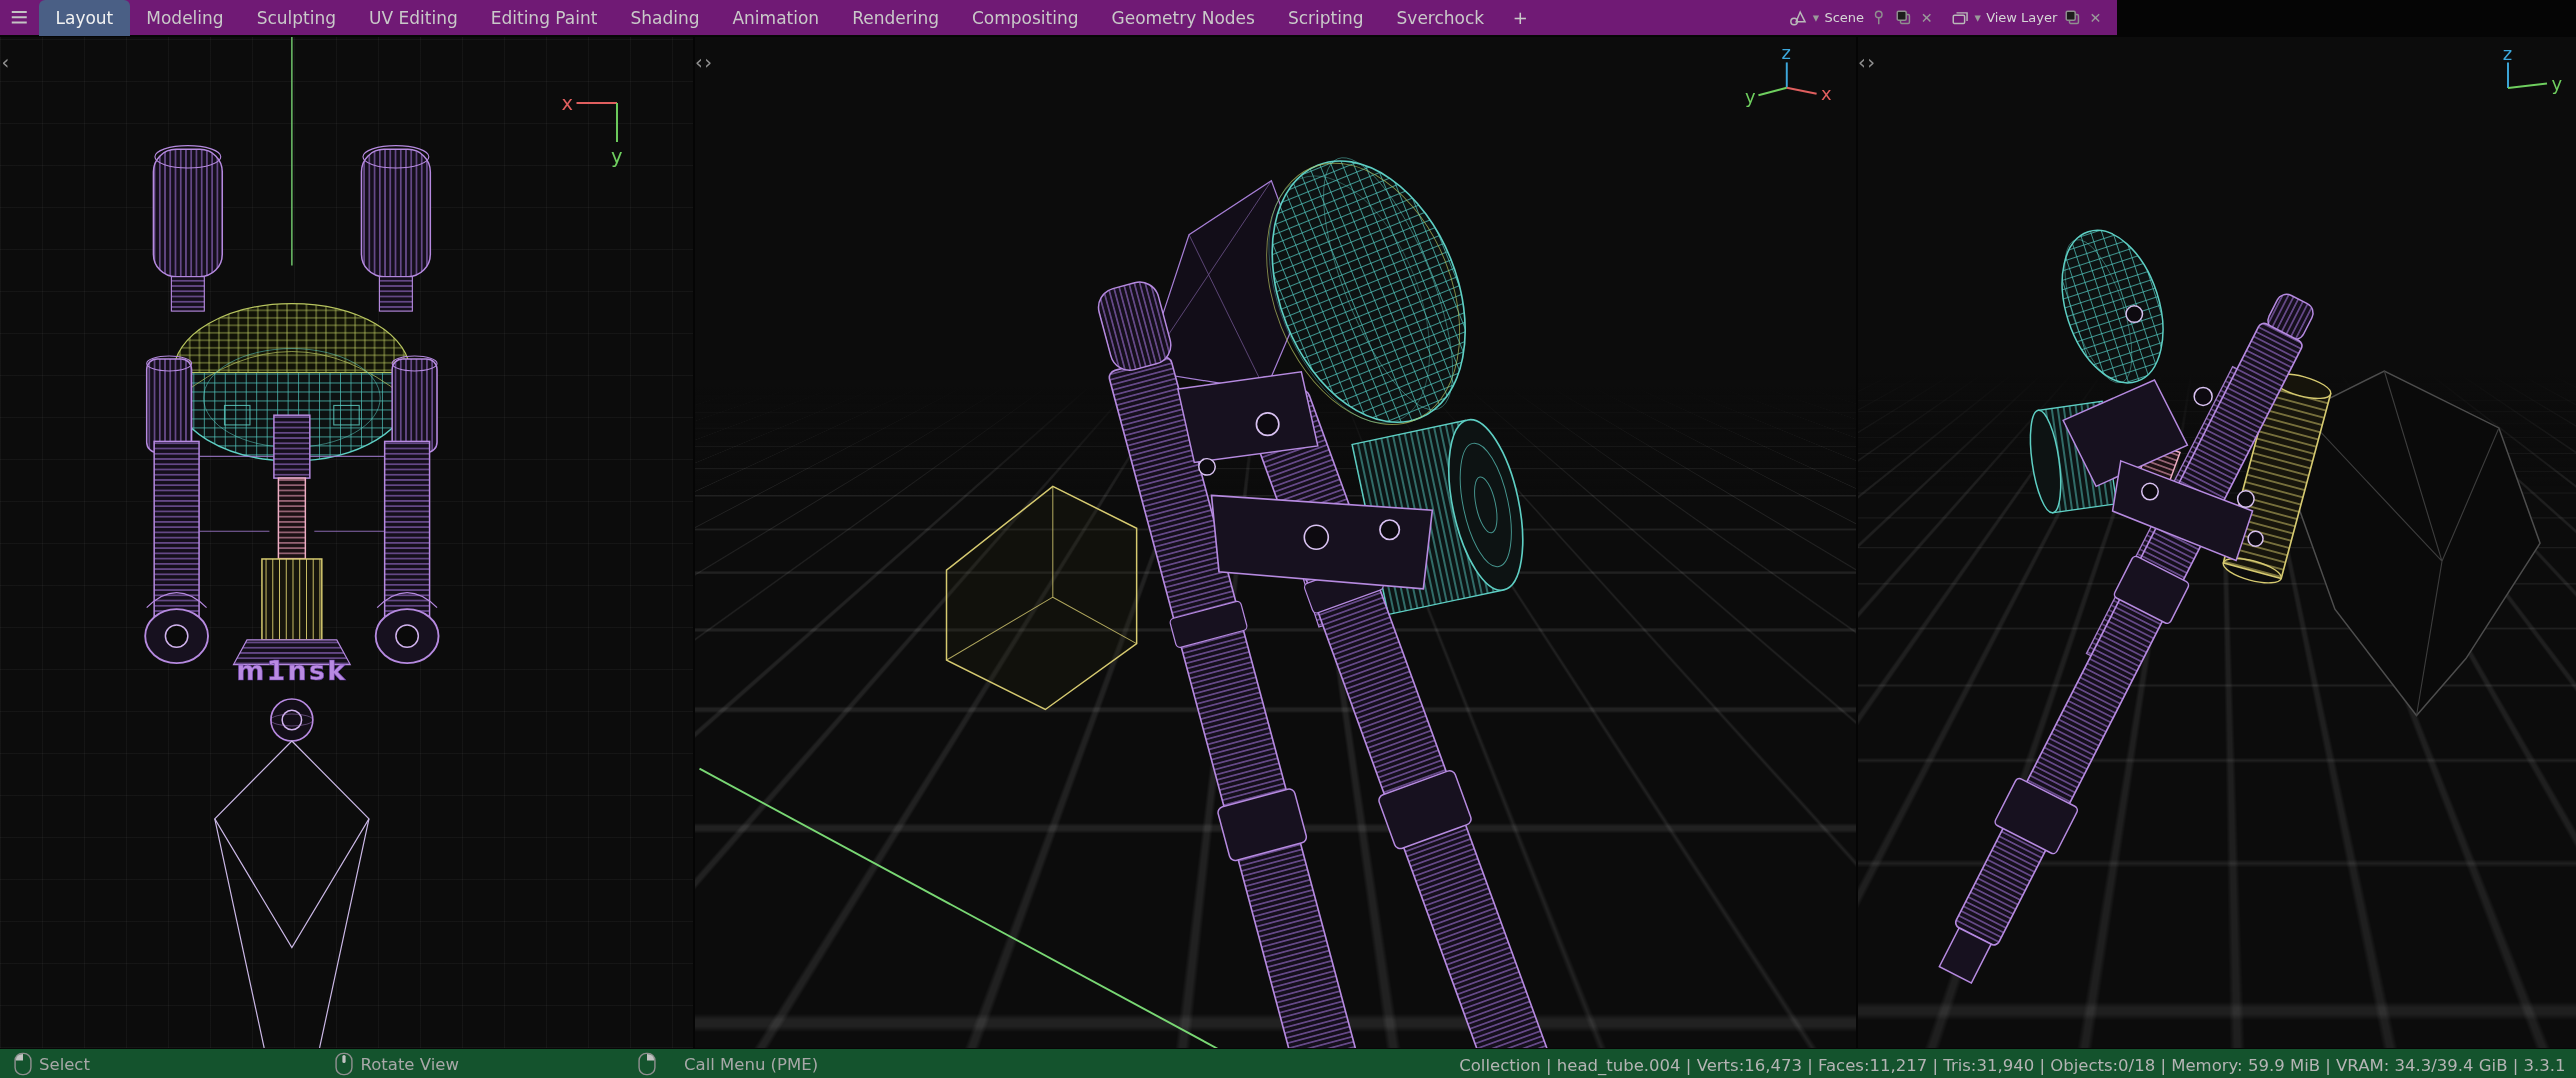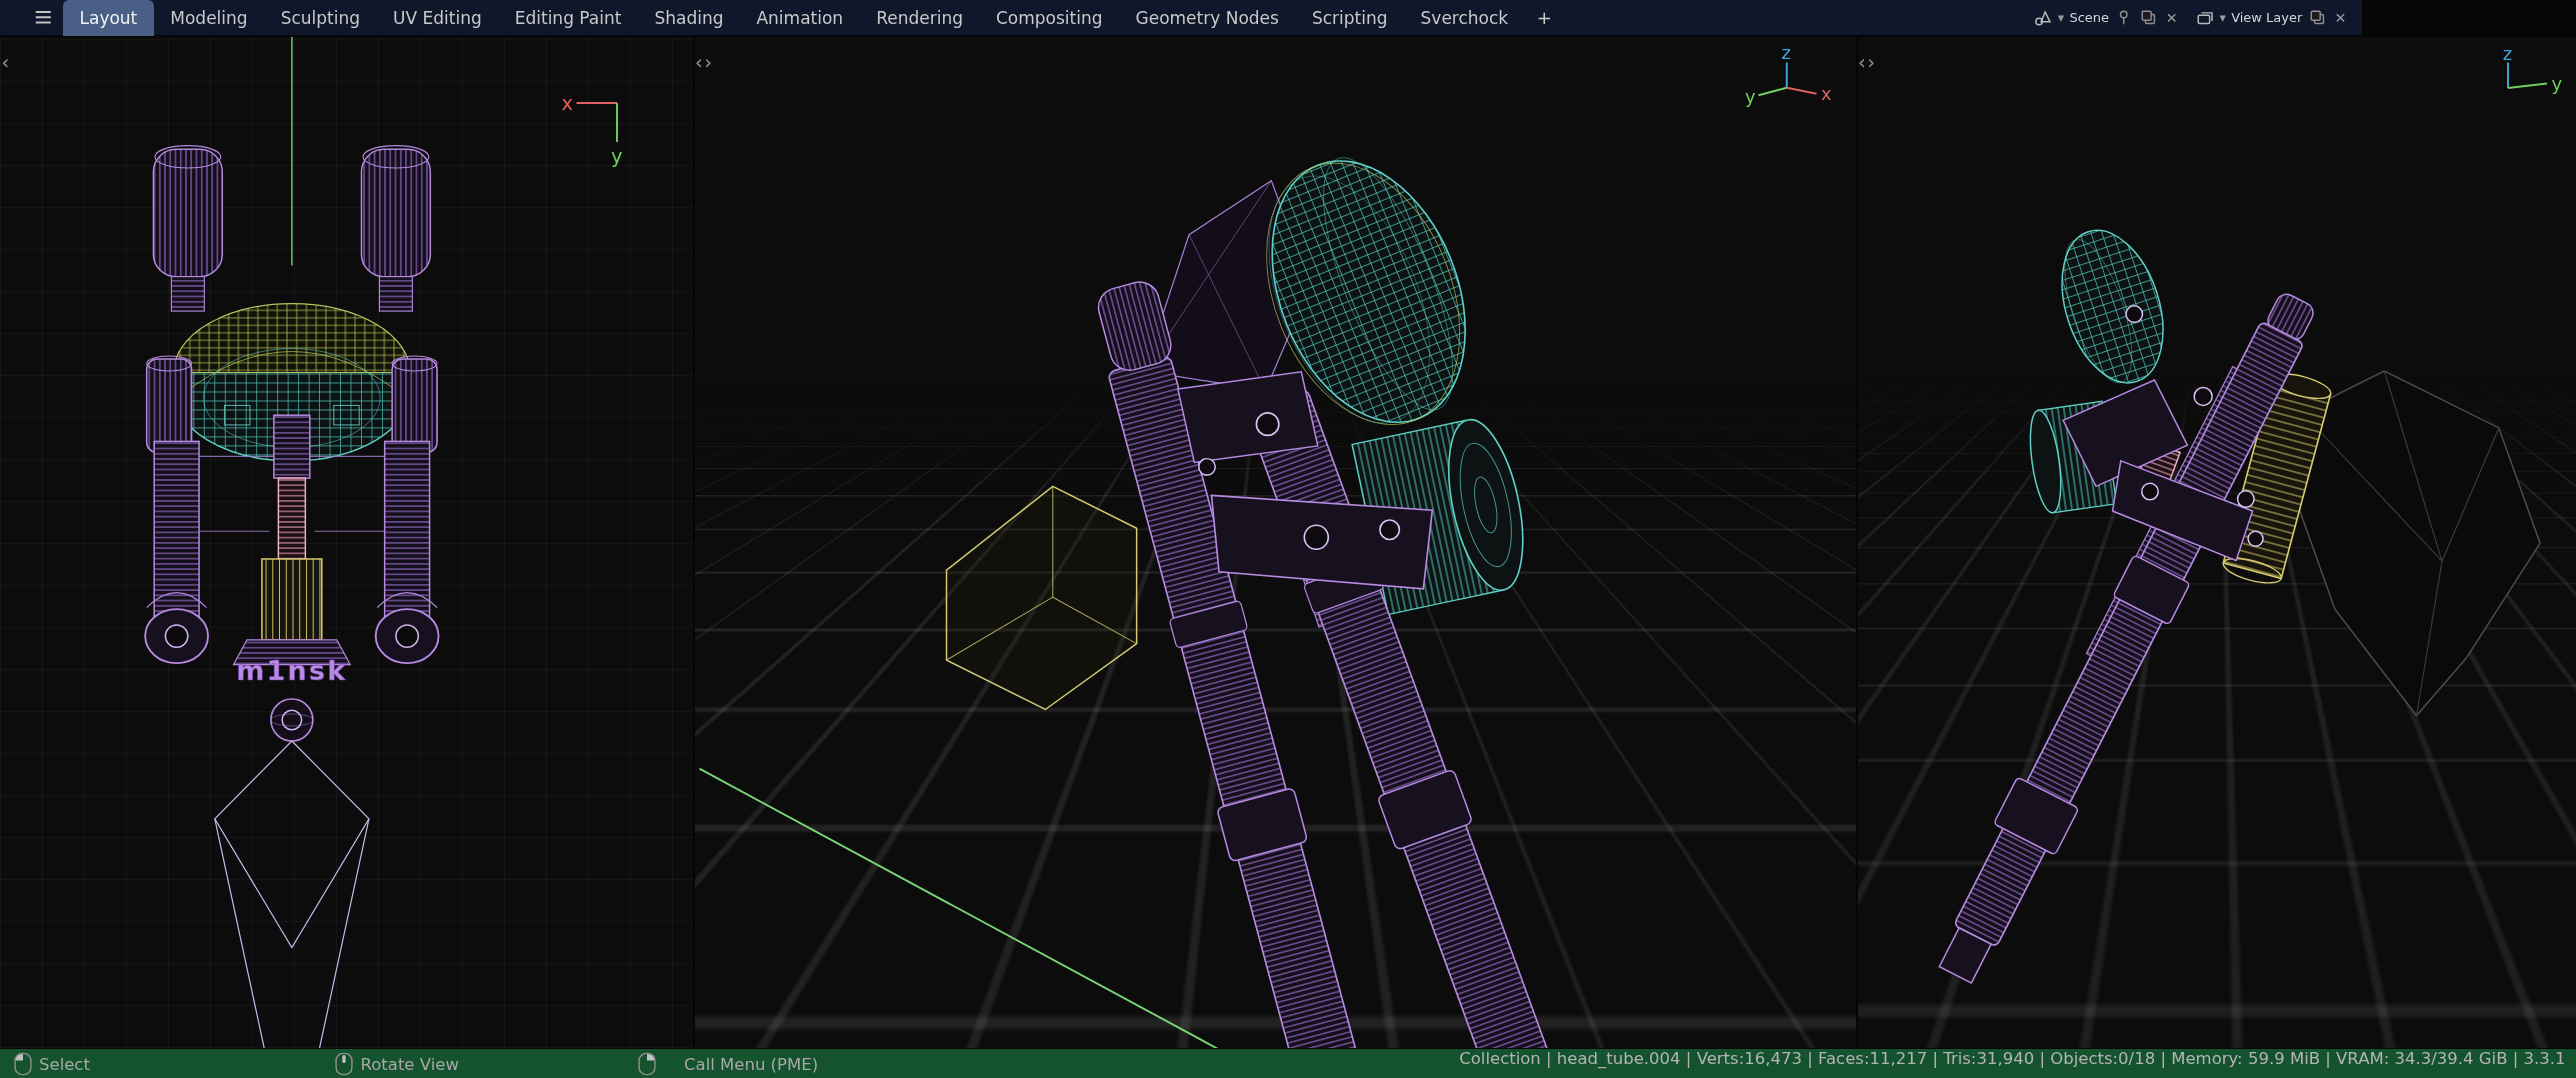--- a/index.html
+++ b/index.html
@@ -1,22 +1,22 @@
 <!DOCTYPE html>
 <html style="font-size:12px"><head>
 <meta charset="utf-8">
 <style>
   * { box-sizing: border-box; margin: 0; padding: 0; }
   html,body { width:2576px; height:1078px; background:#050505; overflow:hidden;
               font-family:"DejaVu Sans", sans-serif; }
 
   
-  #topbar { position:absolute; left:0; top:0; width:2362px; height:36px;
-            background:#0f172a; border-bottom:1.5px solid #070707;
-            display:flex; align-items:center;padding-left:24px; }
+  #topbar { position:absolute; left:0; top:0; width:2117px; height:36px;
+            background:#701a75; border-bottom:1.5px solid #070707;
+            display:flex; align-items:center; }
   #hamburger { width:39px; height:36px; display:flex; align-items:center; justify-content:center; cursor:pointer; }
   #tabs { display:flex; align-items:stretch; height:36px; }
   .tab { display:flex; align-items:center; padding:0 16.5px; font-size:17px; color:#c9c9c9;
          border-radius:6px 6px 0 0; white-space:nowrap; cursor:pointer; }
   .tab.active { background:#4a5f85; color:#f2f2f2; }
   .tab-add { display:flex; align-items:center; padding:0 12px; font-size:18px; color:#c9c9c9; cursor:pointer; }
   #topbar-right { margin-left:auto; display:flex; align-items:center; gap:3px; padding-right:7.5px; }
   .tb-group { display:flex; align-items:center; gap:5.2px; padding:0 6px; height:27px; border-radius:4.5px; }
   .tb-label { font-size:13px; color:#d6d6d6; }
   .tb-icon { width:19.5px; height:19.5px; flex:0 0 auto; }
@@ -51,21 +51,21 @@
 
   svg.model { position:absolute; left:0; top:0; width:100%; height:100%; }
   svg.gizmo { position:absolute; }
   .split-arrows { position:absolute; top:13.5px; font-size:19.5px; color:#8f8f8f; letter-spacing:1.5px; cursor:pointer; user-select:none; }
 
   
   #statusbar { position:absolute; left:0; top:1048px; width:2576px; height:30px;
                background:#14532d; border-top:1.5px solid #070707; }
   .hint { position:absolute; top:0; height:30px; display:flex; align-items:center; gap:7.5px; }
   .hint-label { font-size:16.5px; color:#a8a8a8; white-space:nowrap; }
-  #stats { position:absolute; right:10.5px; top:0; height:26px; display:flex; align-items:flex-start;
+  #stats { position:absolute; right:10.5px; top:0; height:26px; display:flex; align-items:flex-end;
            font-size:16.5px; color:#b4b4b4; white-space:nowrap; }
   .mouse-svg { width:18px; height:24px; }
 </style>
 </head>
 <body>
 
 <svg width="0" height="0" style="position:absolute" aria-hidden="true">
   <defs>
     <pattern id="hl-purple" width="12" height="7" patternUnits="userSpaceOnUse">
       <rect width="12" height="7" fill="#150f1c"></rect>

